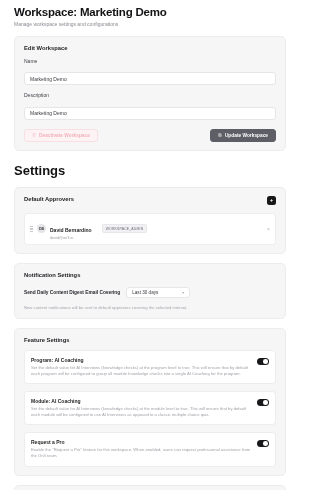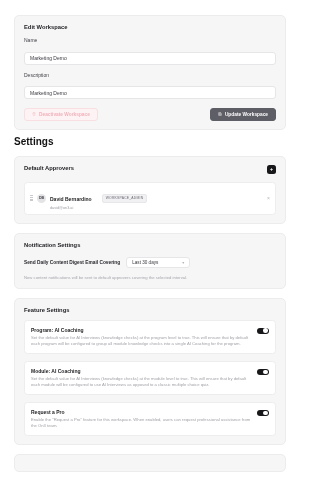--- a/index.html
+++ b/index.html
@@ -43,21 +43,21 @@
     display: flex; align-items: center; gap: 3px;
     height: 13px; padding: 0 7px;
     border-radius: 3px; border: 0.6px solid transparent;
     font-size: 4.8px; font-weight: bold;
     cursor: pointer; font-family: "Liberation Sans", sans-serif;
   }
   .btn-danger { background: #fdf3f4; border-color: #f7dfe2; color: #f0b2bb; }
   .btn-dark { background: #5e5e66; color: #ffffff; border-color: #5e5e66; }
 
   
-  .section-head { font-size: 10px; font-weight: bold; margin: 6px 0 0 0; color: #121214; }
+  .section-head { font-size: 13px; font-weight: bold; margin: 12px 0 0 0; color: #121214; }
 
   
   .card-head-row { display: flex; justify-content: space-between; align-items: flex-start; }
   .icon-btn-dark {
     width: 9px; height: 9px; border-radius: 2.5px;
     background: #18181b; color: #fff;
     display: flex; align-items: center; justify-content: center;
     cursor: pointer; flex: none;
   }
   .approver-row {
@@ -112,20 +112,24 @@
   .toggle .knob {
     position: absolute; top: 0.9px; right: 0.9px;
     width: 4.7px; height: 4.7px; border-radius: 50%; background: #ffffff;
   }
 </style>
 </head>
 <body>
 
 <div class="page">
 
+  <div>
+    <div class="page-title">Workspace: Marketing Demo</div>
+    <div class="page-sub">Manage workspace settings and configurations</div>
+  </div>
 
   <div class="card">
     <div class="card-title">Edit Workspace</div>
 
     <div class="field-label">Name</div>
     <input class="text-input" value="Marketing Demo" style="">
 
     <div class="field-label">Description</div>
     <input class="text-input" value="Marketing Demo" style="">
 

